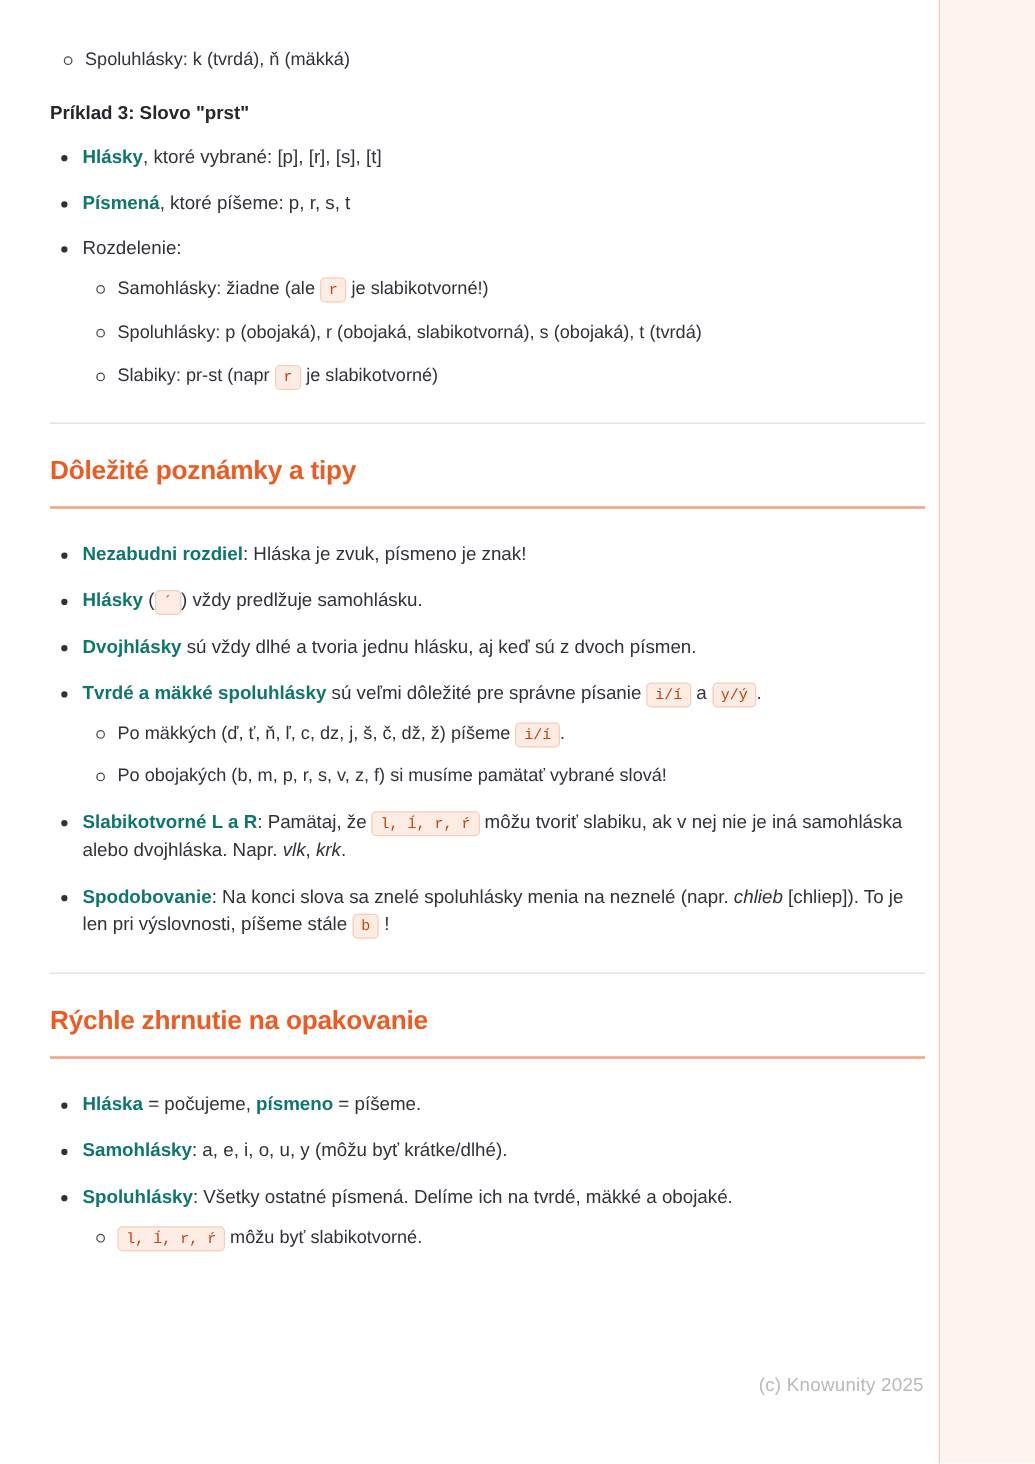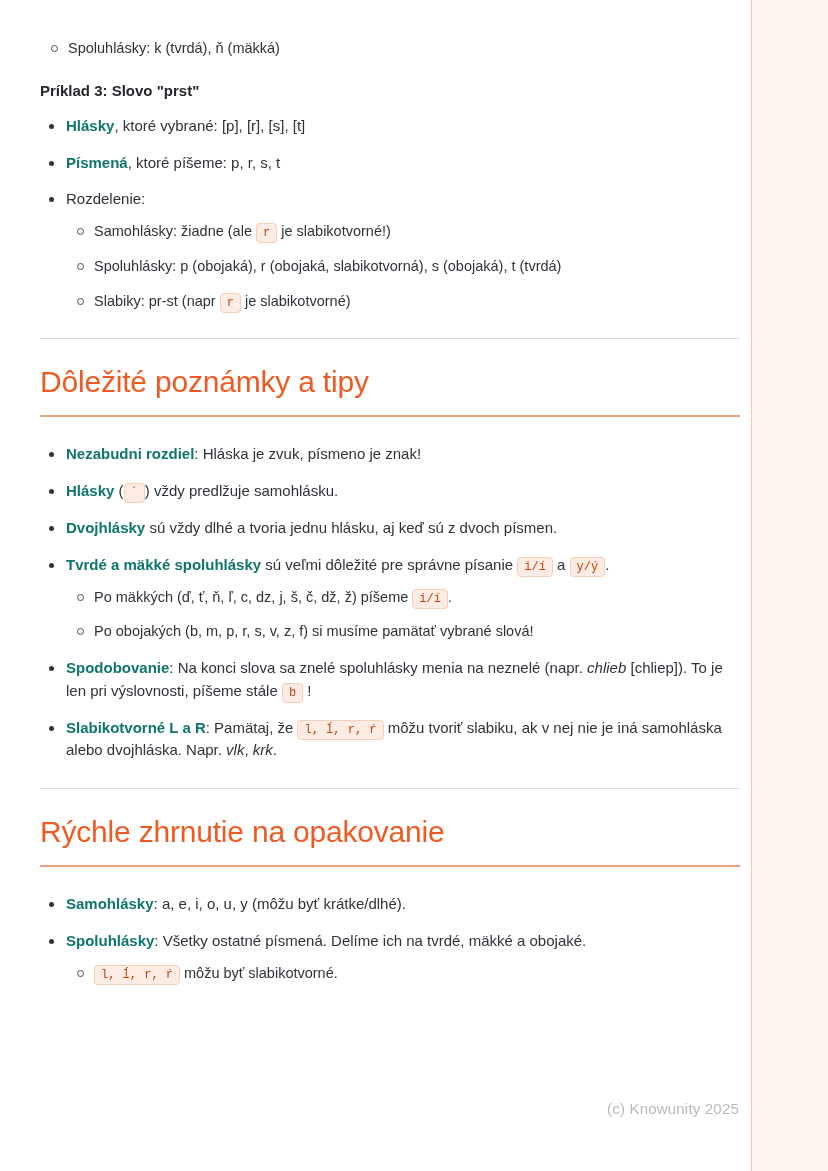--- a/index.html
+++ b/index.html
@@ -109,22 +109,22 @@
     padding: 2px 6px;
     white-space: nowrap;
     vertical-align: baseline;
   }
   hr.rule {
     border: none;
     border-top: 1px solid #ddd;
     margin: 26px 0 0 0;
   }
   h2.heading {
-    font-size: 30px;
-    font-weight: normal;
+    font-size: 21px;
+    font-weight: bold;
     color: #ef5a22;
     margin: 26px 0 0 0;
     letter-spacing: -0.2px;
   }
   .heading-underline {
     border: none;
     border-top: 2px solid #f0a383;
     margin: 16px 0 26px 0;
   }
 
@@ -197,34 +197,37 @@
         <ul class="lvl2">
           <li>
             <span>Po mäkkých (ď, ť, ň, ľ, c, dz, j, š, č, dž, ž) píšeme </span><code>i/í</code><span>.</span>
           </li>
           <li>
             <span>Po obojakých (b, m, p, r, s, v, z, f) si musíme pamätať vybrané slová!</span>
           </li>
         </ul>
       </li>
       <li>
+        <b>Slabikotvorné L a R</b><span>: Pamätaj, že </span><code>l, ĺ, r, ŕ</code><span> môžu tvoriť slabiku, ak v nej nie je iná samohláska alebo dvojhláska. Napr. </span><em>vlk</em><span>, </span><em>krk</em><span>.</span>
+      </li>
+      <li>
         <b>Spodobovanie</b><span>: Na konci slova sa znelé spoluhlásky menia na neznelé (napr. </span><em>chlieb</em><span> [chliep]). To je len pri výslovnosti, píšeme stále </span><code>b</code><span> !</span>
-      </li>
-      <li>
-        <b>Slabikotvorné L a R</b><span>: Pamätaj, že </span><code>l, ĺ, r, ŕ</code><span> môžu tvoriť slabiku, ak v nej nie je iná samohláska alebo dvojhláska. Napr. </span><em>vlk</em><span>, </span><em>krk</em><span>.</span>
       </li>
     </ul>
 
     <hr class="rule">
 
     <h2 class="heading">Rýchle zhrnutie na opakovanie</h2>
     <hr class="heading-underline">
 
     <ul class="lvl1">
       <li>
+        <b>Hláska</b><span> = počujeme, </span><b>písmeno</b><span> = píšeme.</span>
+      </li>
+      <li>
         <b>Samohlásky</b><span>: a, e, i, o, u, y (môžu byť krátke/dlhé).</span>
       </li>
       <li>
         <b>Spoluhlásky</b><span>: Všetky ostatné písmená. Delíme ich na tvrdé, mäkké a obojaké.</span>
         <ul class="lvl2">
           <li>
             <code>l, ĺ, r, ŕ</code><span> môžu byť slabikotvorné.</span>
           </li>
         </ul>
       </li>

